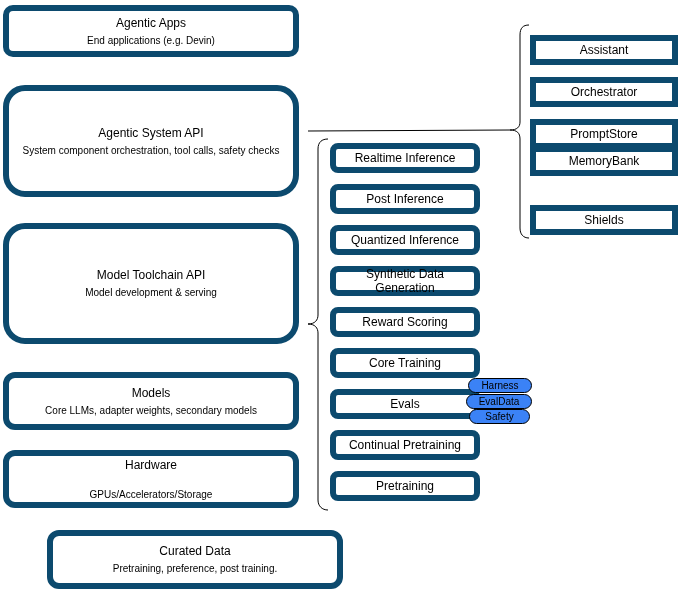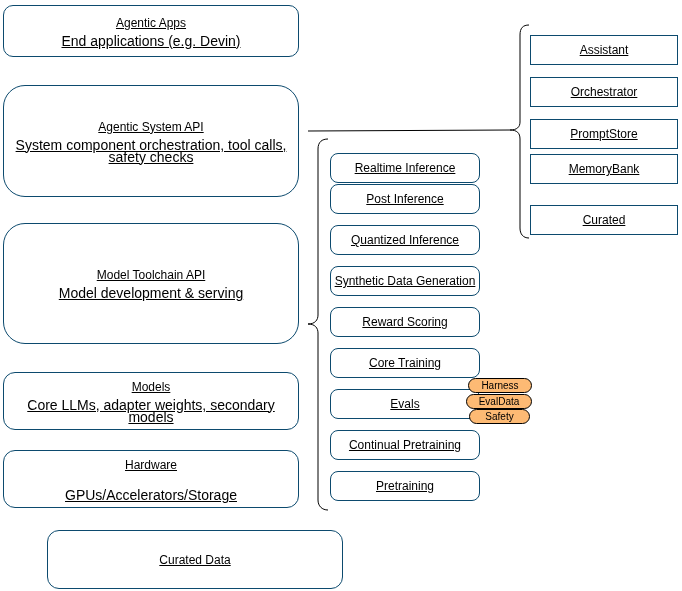--- a/index.html
+++ b/index.html
@@ -7,48 +7,47 @@
     position:relative;
     width:682px; height:591px;
     background:#ffffff;
     font-family:"Liberation Sans", sans-serif;
     color:#000000;
     overflow:hidden;
   }
   .box {
     position:absolute;
     box-sizing:border-box;
-    border:1px solid #0c4a6e;
+    border:6px solid #0c4a6e;
     background:#ffffff;
     display:flex;
     flex-direction:column;
     align-items:center;
     justify-content:center;
     text-align:center;
-    text-decoration:underline;
   }
   .left-box { left:3px; width:296px; }
   .r10 { border-radius:10px; }
   .r22 { border-radius:22px; }
   .r12 { border-radius:12px; }
   .title { font-size:12px; line-height:14px; }
-  .subtitle { font-size:14px; line-height:12px; margin-top:5px; }
+  .subtitle { font-size:10px; line-height:12px; margin-top:5px; }
   .mid-box {
     left:330px; width:150px; height:30px;
     border-radius:8px; font-size:12px;
   }
   .right-box {
     left:530px; width:148px; height:30px;
     border-radius:0; font-size:12px;
   }
   .pill {
     position:absolute;
     box-sizing:border-box;
     border:1px solid #000000;
-    background:#fdba74;
+    background:#3b82f6;
     border-radius:9px;
     font-size:10px;
     line-height:13px;
     display:flex;
     align-items:center;
     justify-content:center;
     z-index:3;
   }
   .node { z-index:2; }
   #connector-layer {
@@ -90,23 +89,24 @@
     <div class="subtitle">Core LLMs, adapter weights, secondary models</div>
   </div>
 
   <div class="box left-box r12 node" style="top:450px; height:58px;gap:12px;">
     <div class="title">Hardware</div>
     <div class="subtitle">GPUs/Accelerators/Storage</div>
   </div>
 
   <div class="box left-box r12 node" style="top:530px; height:59px;margin-left:44px;">
     <div class="title">Curated Data</div>
+    <div class="subtitle">Pretraining, preference, post training.</div>
   </div>
 
-  <div class="box mid-box node" style="top:153px;">
+  <div class="box mid-box node" style="top:143px;">
     <span>Realtime Inference</span>
   </div>
   <div class="box mid-box node" style="top:184px;">
     <span>Post Inference</span>
   </div>
   <div class="box mid-box node" style="top:225px;">
     <span>Quantized Inference</span>
   </div>
   <div class="box mid-box node" style="top:266px;">
     <span>Synthetic Data Generation</span>
@@ -139,20 +139,20 @@
 
   <div class="box right-box node" style="top:35px;">
     <span>Assistant</span>
   </div>
   <div class="box right-box node" style="top:77px;">
     <span>Orchestrator</span>
   </div>
   <div class="box right-box node" style="top:119px;">
     <span>PromptStore</span>
   </div>
-  <div class="box right-box node" style="top:154px;">
+  <div class="box right-box node" style="top:146px;">
     <span>MemoryBank</span>
   </div>
   <div class="box right-box node" style="top:205px;">
-    <span>Curated</span>
+    <span>Shields</span>
   </div>
 
 </div>
 
 </body></html>

